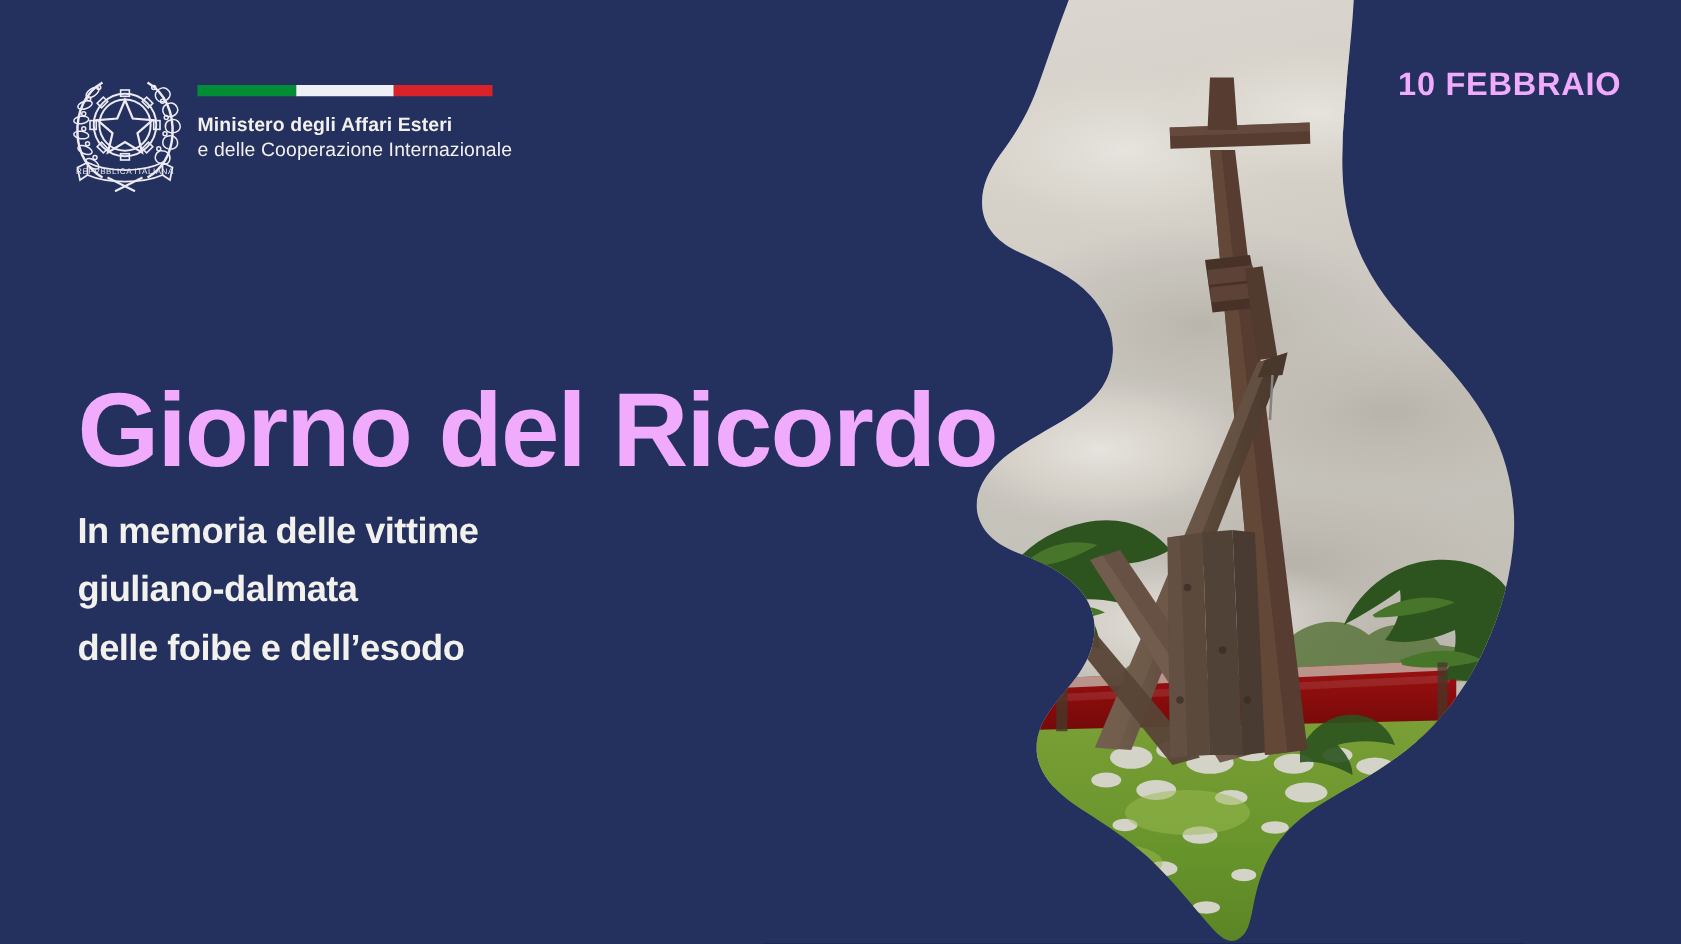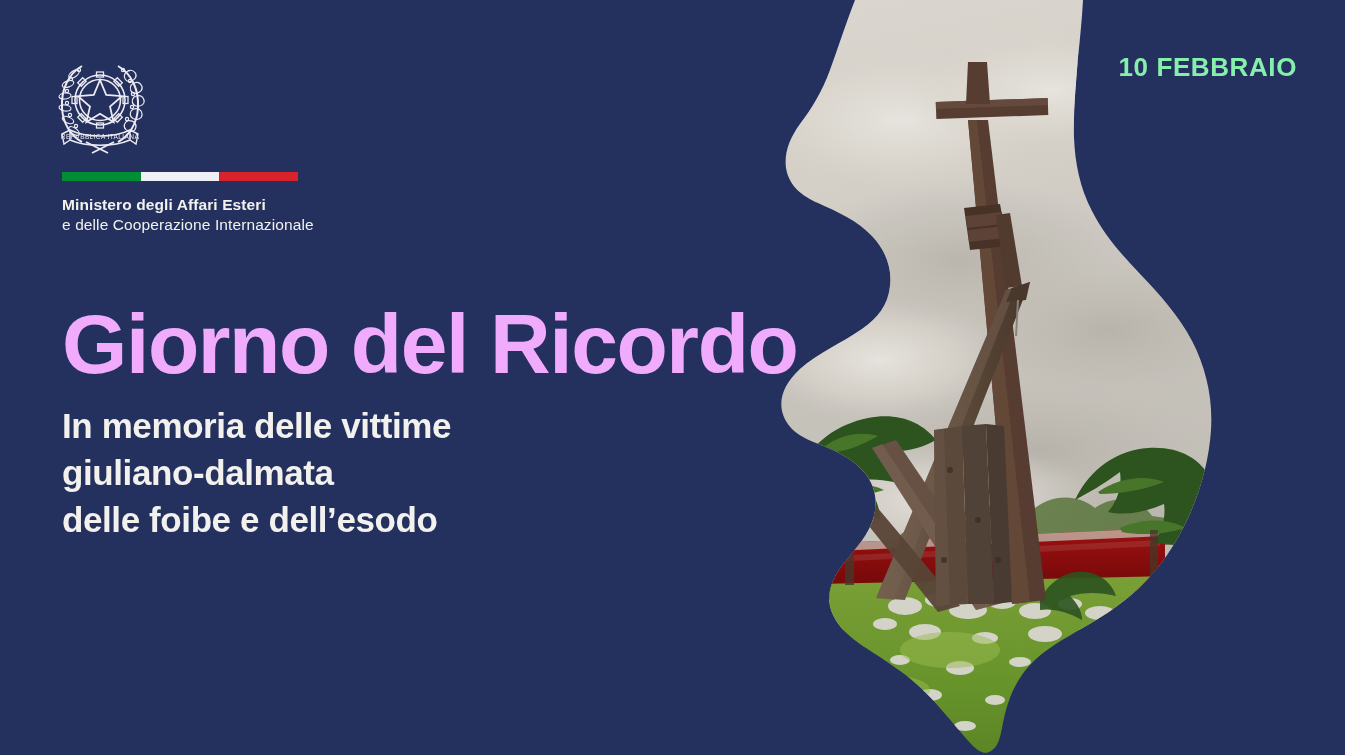--- a/index.html
+++ b/index.html
@@ -35,21 +35,20 @@
   }
 
   
   #logo-lockup {
     position: absolute;
     left: 52px;
     top: 50px;
     display: flex;
     align-items: flex-start;
     gap: 0;
-    flex-direction: column;
   }
   #emblem {
     width: 96px;
     height: 104px;
     flex: 0 0 auto;
   }
   #ministry-block {
     margin-left: 10px;
     padding-top: 18px;
   }
@@ -72,21 +71,21 @@
     white-space: nowrap;
   }
   .ministry-line.strong { font-weight: 700; }
   .ministry-line.light  { font-weight: 400; }
 
   
   #date-label {
     position: absolute;
     right: 48px;
     top: 52px;
-    color: #86efac;
+    color: #f0abfc;
     font-size: 26px;
     font-weight: 700;
     letter-spacing: 0.6px;
     white-space: nowrap;
   }
 
   
   #headline-block {
     position: absolute;
     left: 62px;
@@ -97,21 +96,21 @@
     color: #f0abfc;
     font-size: 84px;
     line-height: 88px;
     font-weight: 700;
     letter-spacing: -1.4px;
     margin: 0 0 14px 0;
     white-space: nowrap;
   }
   #subheadline {
     color: #f2f1ed;
-    font-size: 35px;
+    font-size: 29px;
     line-height: 47px;
     font-weight: 600;
     letter-spacing: -0.4px;
     margin: 0;
   }
   .sub-line { display: block; white-space: nowrap; }
 </style>
 </head>
 <body>
 

